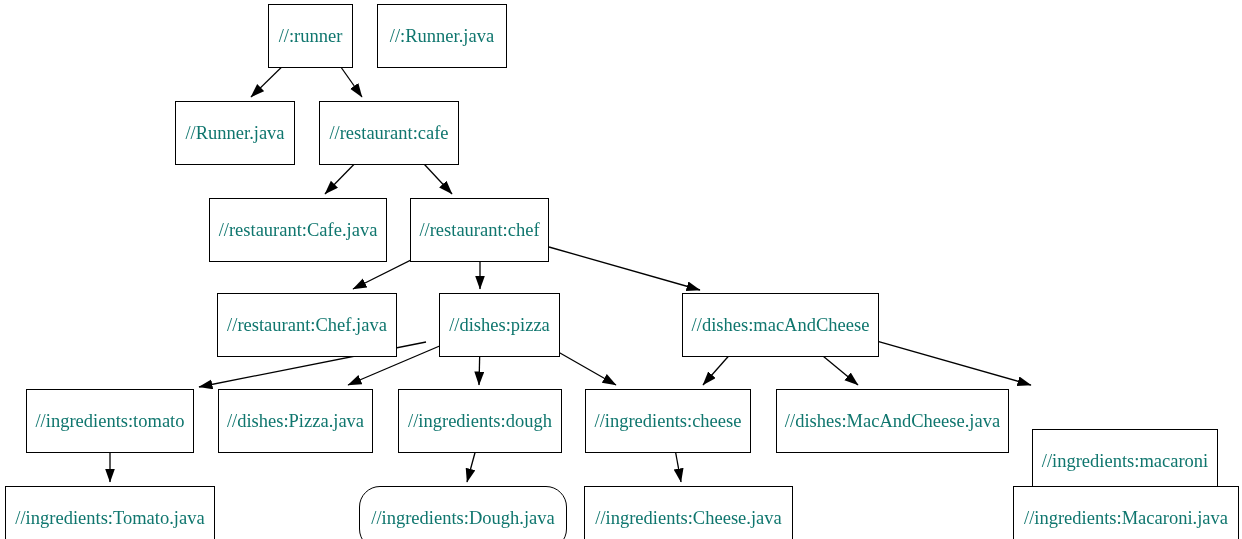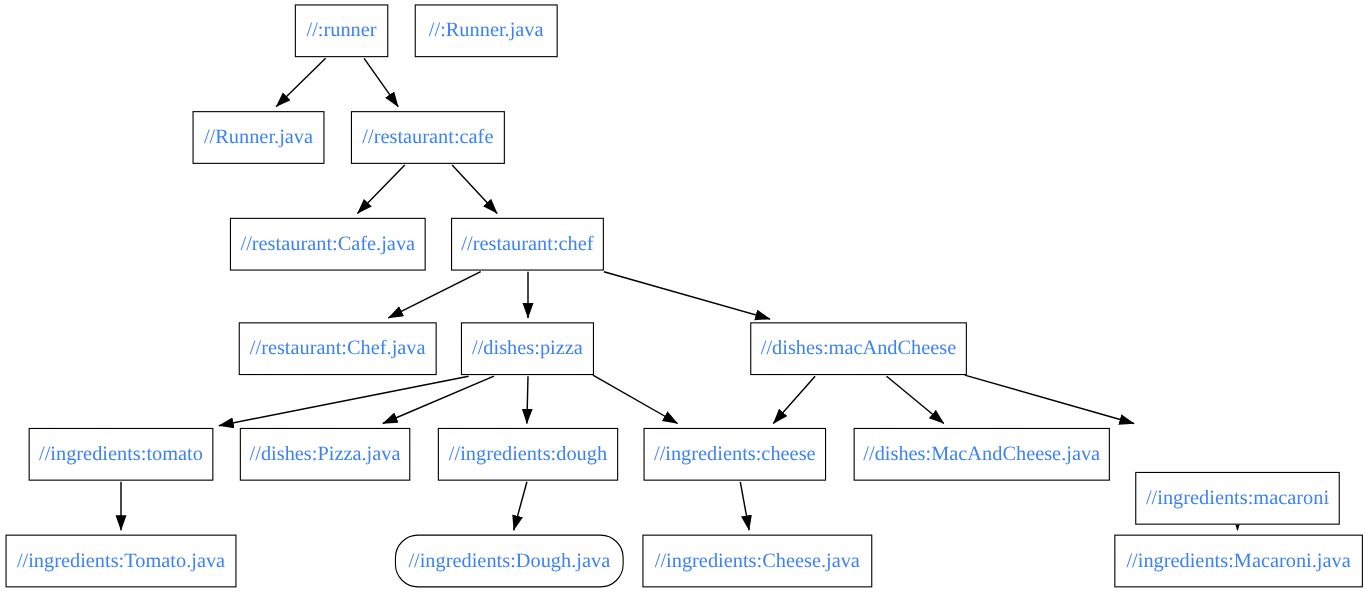--- a/index.html
+++ b/index.html
@@ -12,25 +12,25 @@
     overflow: hidden;
   }
   .edges {
     position: absolute;
     left: 0; top: 0;
     width: 1242px; height: 539px;
     pointer-events: none;
   }
   .node {
     position: absolute;
-    height: 48px;
+    height: 64px;
     box-sizing: border-box;
     border: 1.4px solid #000000;
     background: #ffffff;
-    color: #3b82f6;
+    color: #0f766e;
     display: flex;
     align-items: center;
     justify-content: center;
     font-size: 18.5px;
     line-height: 1;
     white-space: nowrap;
   }
   .edges line { stroke: #000000; stroke-width: 1.3; }
   .edges marker path { fill: #000000; }
 </style>
@@ -68,21 +68,21 @@
   <div class="node" style="left:268px; top:4px;   width:85px;">//:runner</div>
   <div class="node" style="left:377px; top:4px;   width:130px;">//:Runner.java</div>
 
   <div class="node" style="left:175px; top:101px; width:120px;">//Runner.java</div>
   <div class="node" style="left:319px; top:101px; width:140px;text-align:center;">//restaurant:cafe</div>
 
   <div class="node" style="left:209px; top:198px; width:178px;">//restaurant:Cafe.java</div>
   <div class="node" style="left:410px; top:198px; width:139px;">//restaurant:chef</div>
 
   <div class="node" style="left:217px; top:293px; width:180px;">//restaurant:Chef.java</div>
-  <div class="node" style="left:419px; top:293px; width:121px;">//dishes:pizza</div>
+  <div class="node" style="left:439px; top:293px; width:121px;">//dishes:pizza</div>
   <div class="node" style="left:682px; top:293px; width:197px;">//dishes:macAndCheese</div>
 
   <div class="node" style="left:26px;   top:389px; width:168px;">//ingredients:tomato</div>
   <div class="node" style="left:218px;  top:389px; width:155px;">//dishes:Pizza.java</div>
   <div class="node" style="left:398px;  top:389px; width:164px;">//ingredients:dough</div>
   <div class="node" style="left:585px;  top:389px; width:166px;">//ingredients:cheese</div>
   <div class="node" style="left:776px;  top:389px; width:233px;">//dishes:MacAndCheese.java</div>
   <div class="node" style="left:1032px; top:389px; width:186px;margin-top:40px;">//ingredients:macaroni</div>
 
   <div class="node" style="left:5px;    top:486px; width:210px;">//ingredients:Tomato.java</div>

